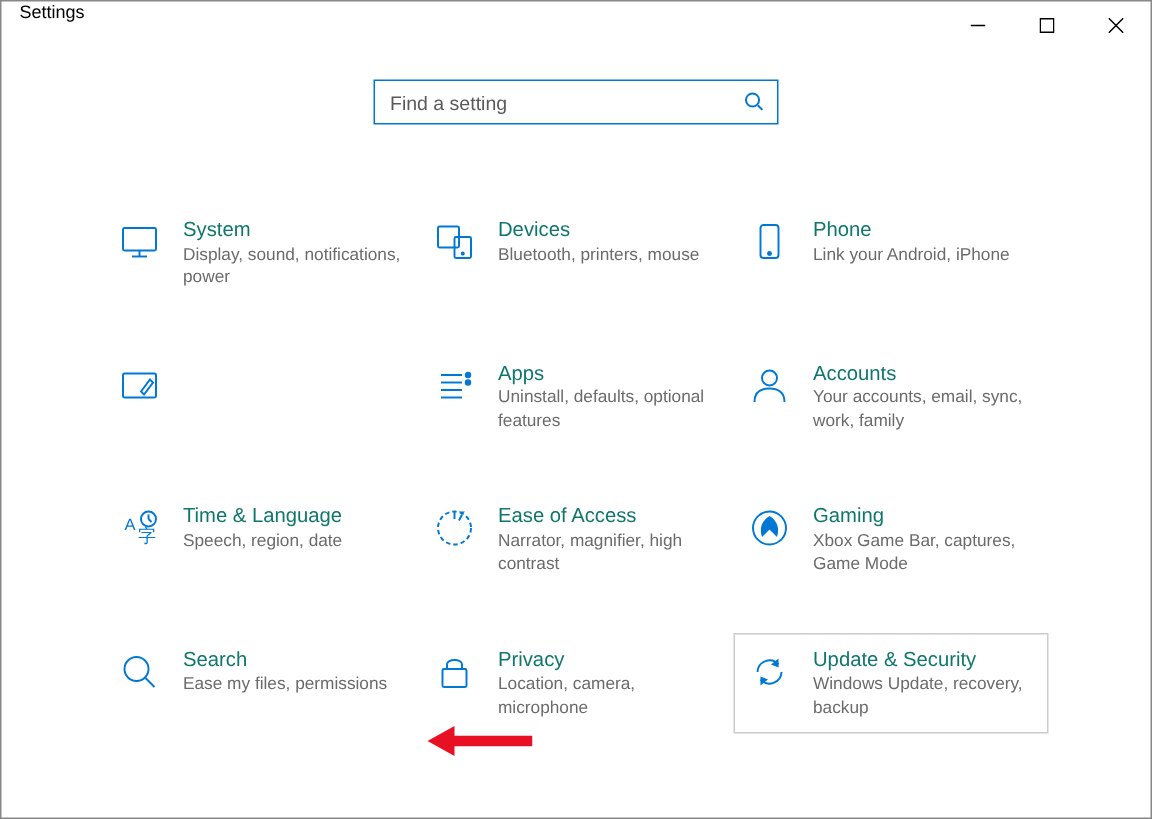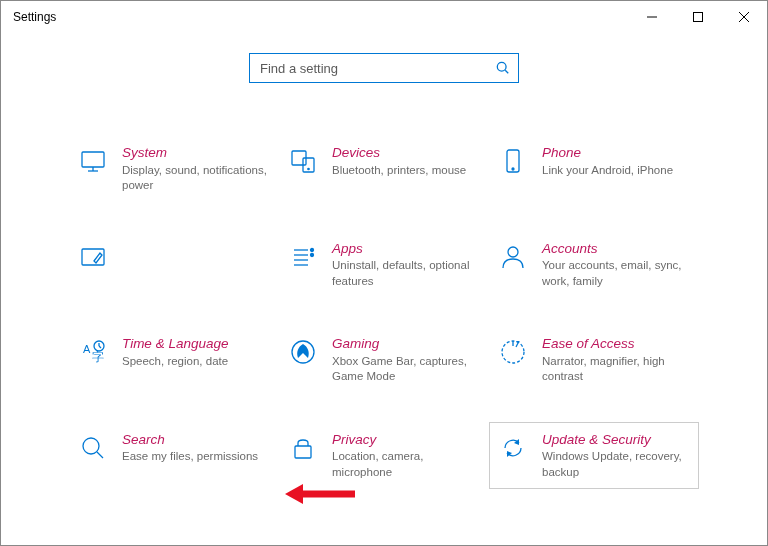--- a/index.html
+++ b/index.html
@@ -1,33 +1,33 @@
 <!DOCTYPE html>
 <html><head>
 <meta charset="utf-8">
 <style>
   * { box-sizing: border-box; font-family: "Segoe UI", -apple-system, sans-serif; }
   body { margin: 0; background: #fff; width: 768px; height: 546px; overflow: hidden; position: relative; border: 1px solid #888; }
-  .titlebar { height: 32px; display: flex; align-items: center; padding: 0 0 0 12px; font-size: 12px; color: #000; }
+  .titlebar { height: 32px; display: flex; align-items: flex-start; padding: 0 0 0 12px; font-size: 12px; color: #000; }
   .titlebar-spacer { flex: 1; }
   .winbtn { width: 46px; height: 32px; display: flex; align-items: center; justify-content: center; font-size: 10px; color: #000; }
   .winbtn svg { width: 10px; height: 10px; }
   .content { padding: 20px 0 0 0; }
   .search-wrap { display: flex; justify-content: center; margin-bottom: 52px; }
   .search-box { width: 270px; height: 30px; border: 1.5px solid #0078d4; display: flex; align-items: center; padding: 0 8px; }
   .search-box input { border: none; outline: none; flex: 1; font-size: 13px; color: #666; background: transparent; }
   .search-box input::placeholder { color: #5a5a5a; }
   .search-icon { width: 14px; height: 14px; }
   .grid { display: grid; grid-template-columns: repeat(3, 210px); column-gap: 0; row-gap: 28px; justify-content: center; padding: 0 30px; }
   .tile { display: flex; align-items: flex-start; padding: 8px; border: 1px solid transparent; cursor: default; min-height: 60px; }
   .tile.highlighted { border: 1px solid #ccc; }
   .tile-icon { width: 30px; height: 30px; flex: 0 0 30px; margin-right: 14px; margin-top: 2px; display: flex; align-items: center; justify-content: center; color: #0078d4; }
   .tile-icon svg { width: 26px; height: 26px; stroke: #0078d4; fill: none; stroke-width: 1.3; }
   .tile-text { flex: 1; }
-  .tile-title { font-size: 13.5px; color: #be185d; line-height: 1.3; font-style: italic; }
+  .tile-title { font-size: 13.5px; color: #0f766e; line-height: 1.3; }
   .tile-desc { font-size: 11.5px; color: #6b6b6b; line-height: 1.35; margin-top: 1px; max-width: 150px; }
   .arrow { position: absolute; left: 284px; top: 480px; }
   .arrow svg { width: 70px; height: 26px; }
 </style>
 </head>
 <body>
 
 <div class="titlebar">
   <span>Settings</span>
   <div class="titlebar-spacer"></div>
@@ -155,43 +155,43 @@
           </svg>
       </div>
       <div class="tile-text">
         <div class="tile-title">Time &amp; Language</div>
         <div class="tile-desc">Speech, region, date</div>
       </div>
     </div>
 
     <div class="tile">
       <div class="tile-icon">
-        <svg viewBox="0 0 26 26">
-            <circle cx="13" cy="13" r="11"></circle>
-            <path d="M13 5 C8 8 6 13 8 19 L13 14 L18 19 C20 13 18 8 13 5 Z" fill="#0078d4" stroke="none"></path>
-          </svg>
-      </div>
-      <div class="tile-text">
-        <div class="tile-title">Gaming</div>
-        <div class="tile-desc">Xbox Game Bar, captures, Game Mode</div>
-      </div>
-    </div>
-
-    <div class="tile">
-      <div class="tile-icon">
         <svg viewBox="0 0 26 26" stroke-dasharray="3 2">
             <circle cx="13" cy="13" r="11"></circle>
             <path d="M13 2 L13 7" stroke-dasharray="0"></path>
             <path d="M18 4 L16 8" stroke-dasharray="0"></path>
             <polygon points="18,4 16,2 20,2" fill="#0078d4" stroke="none"></polygon>
           </svg>
       </div>
       <div class="tile-text">
         <div class="tile-title">Ease of Access</div>
         <div class="tile-desc">Narrator, magnifier, high contrast</div>
+      </div>
+    </div>
+
+    <div class="tile">
+      <div class="tile-icon">
+        <svg viewBox="0 0 26 26">
+            <circle cx="13" cy="13" r="11"></circle>
+            <path d="M13 5 C8 8 6 13 8 19 L13 14 L18 19 C20 13 18 8 13 5 Z" fill="#0078d4" stroke="none"></path>
+          </svg>
+      </div>
+      <div class="tile-text">
+        <div class="tile-title">Gaming</div>
+        <div class="tile-desc">Xbox Game Bar, captures, Game Mode</div>
       </div>
     </div>
 
     <div class="tile">
       <div class="tile-icon">
         <svg viewBox="0 0 26 26">
             <circle cx="11" cy="11" r="8"></circle>
             <line x1="17" y1="17" x2="23" y2="23"></line>
           </svg>
       </div>

